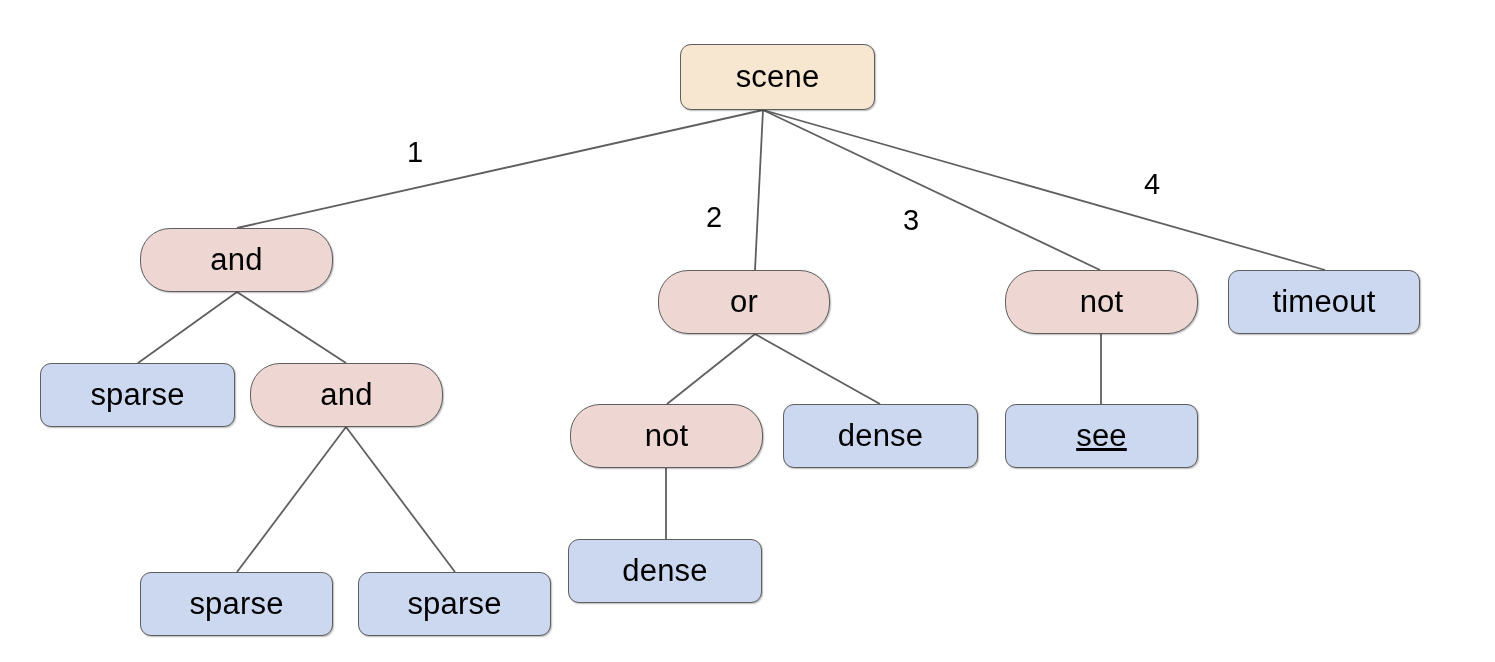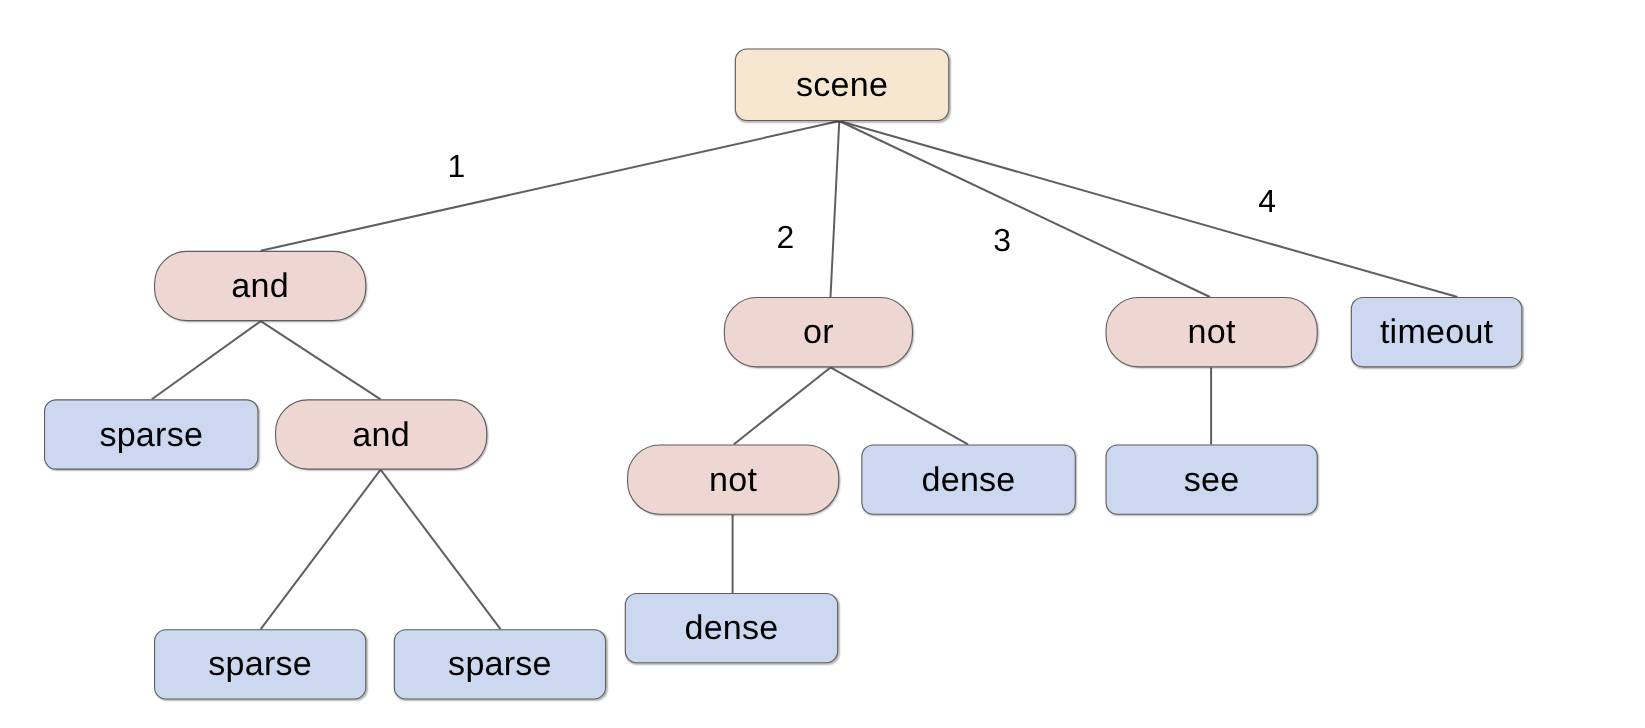--- a/index.html
+++ b/index.html
@@ -32,21 +32,21 @@
     display: flex;
     align-items: center;
     justify-content: center;
     font-family: "Liberation Sans", sans-serif;
     font-size: 31px;
     color: #000000;
     letter-spacing: 0.2px;
     box-shadow: 1px 1px 1.5px rgba(0,0,0,0.28);
     white-space: nowrap;
   }
-  .node-root   { background: #f7e7d0; }
+  .node-root   { background: #f7e7d0; margin-left: 12px; }
   .node-op     { background: #eed6d3; border-radius: 30px; }
   .node-leaf   { background: #ccd7f0; }
 
   .edge-label {
     position: absolute;
     font-family: "Liberation Sans", sans-serif;
     font-size: 29px;
     color: #000000;
     transform: translate(-50%, -50%);
     white-space: nowrap;
@@ -70,26 +70,26 @@
       <line x1="755" y1="334" x2="880" y2="404" stroke="#5f5f5f" stroke-width="1.8"></line>
       <line x1="666" y1="468" x2="666" y2="539" stroke="#5f5f5f" stroke-width="1.8"></line>
       <line x1="1101" y1="334" x2="1101" y2="404" stroke="#5f5f5f" stroke-width="1.8"></line>
     </svg>
 
   <div id="node-layer">
       <div class="node node-root" style="left: 668px; top: 44px; width: 195px; height: 66px;">scene</div>
       <div class="node node-op" style="left: 140px; top: 228px; width: 193px; height: 64px;">and</div>
       <div class="node node-op" style="left: 658px; top: 270px; width: 172px; height: 64px;">or</div>
       <div class="node node-op" style="left: 1005px; top: 270px; width: 193px; height: 64px;">not</div>
-      <div class="node node-leaf" style="left: 1228px; top: 270px; width: 156px; height: 64px;">timeout</div>
+      <div class="node node-leaf" style="left: 1228px; top: 270px; width: 192px; height: 64px;">timeout</div>
       <div class="node node-leaf" style="left: 40px; top: 363px; width: 195px; height: 64px;">sparse</div>
       <div class="node node-op" style="left: 250px; top: 363px; width: 193px; height: 64px;">and</div>
       <div class="node node-op" style="left: 570px; top: 404px; width: 193px; height: 64px;">not</div>
       <div class="node node-leaf" style="left: 783px; top: 404px; width: 195px; height: 64px;">dense</div>
-      <div class="node node-leaf" style="left: 1005px; top: 404px; width: 193px; height: 64px;">see</div>
+      <div class="node node-leaf" style="left: 1005px; top: 404px; width: 193px; height: 64px; text-decoration: underline;">see</div>
       <div class="node node-leaf" style="left: 568px; top: 539px; width: 194px; height: 64px;">dense</div>
       <div class="node node-leaf" style="left: 140px; top: 572px; width: 193px; height: 64px;">sparse</div>
       <div class="node node-leaf" style="left: 358px; top: 572px; width: 193px; height: 64px;">sparse</div>
     </div>
   <div id="label-layer">
       <div class="edge-label" style="left: 415px; top: 152px;">1</div>
       <div class="edge-label" style="left: 714px; top: 217px;">2</div>
       <div class="edge-label" style="left: 911px; top: 220px;">3</div>
       <div class="edge-label" style="left: 1152px; top: 184px;">4</div>
     </div>

